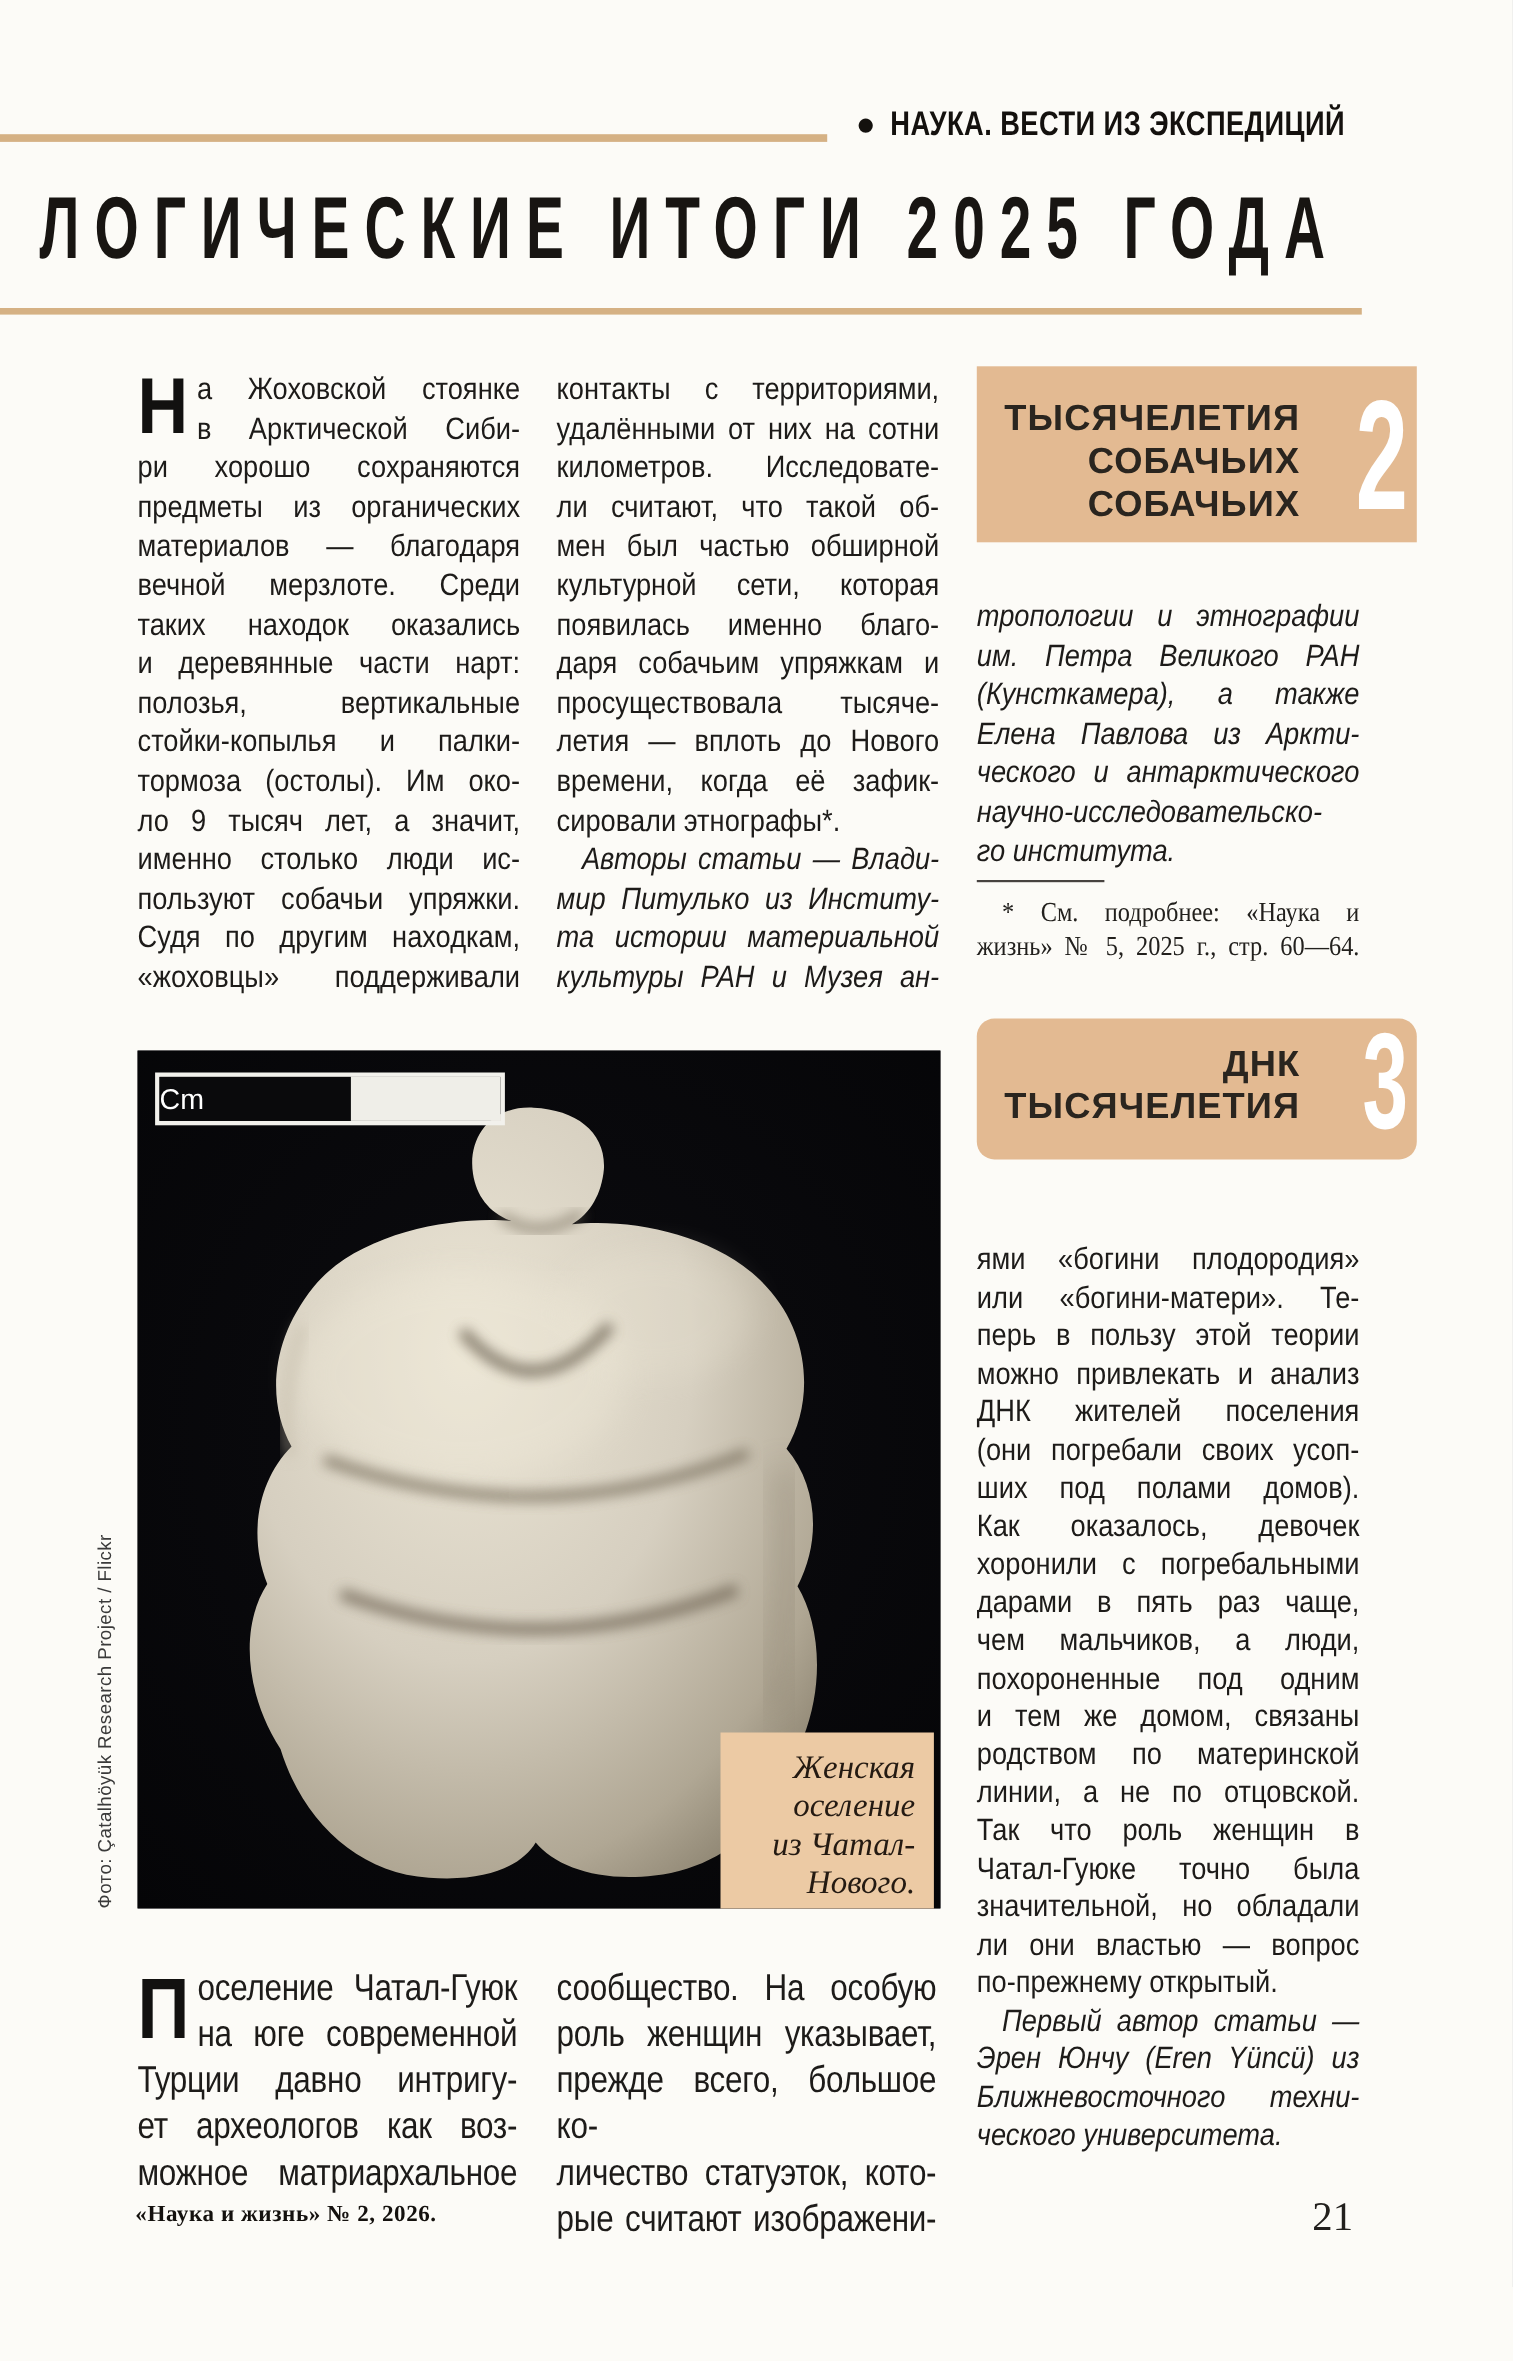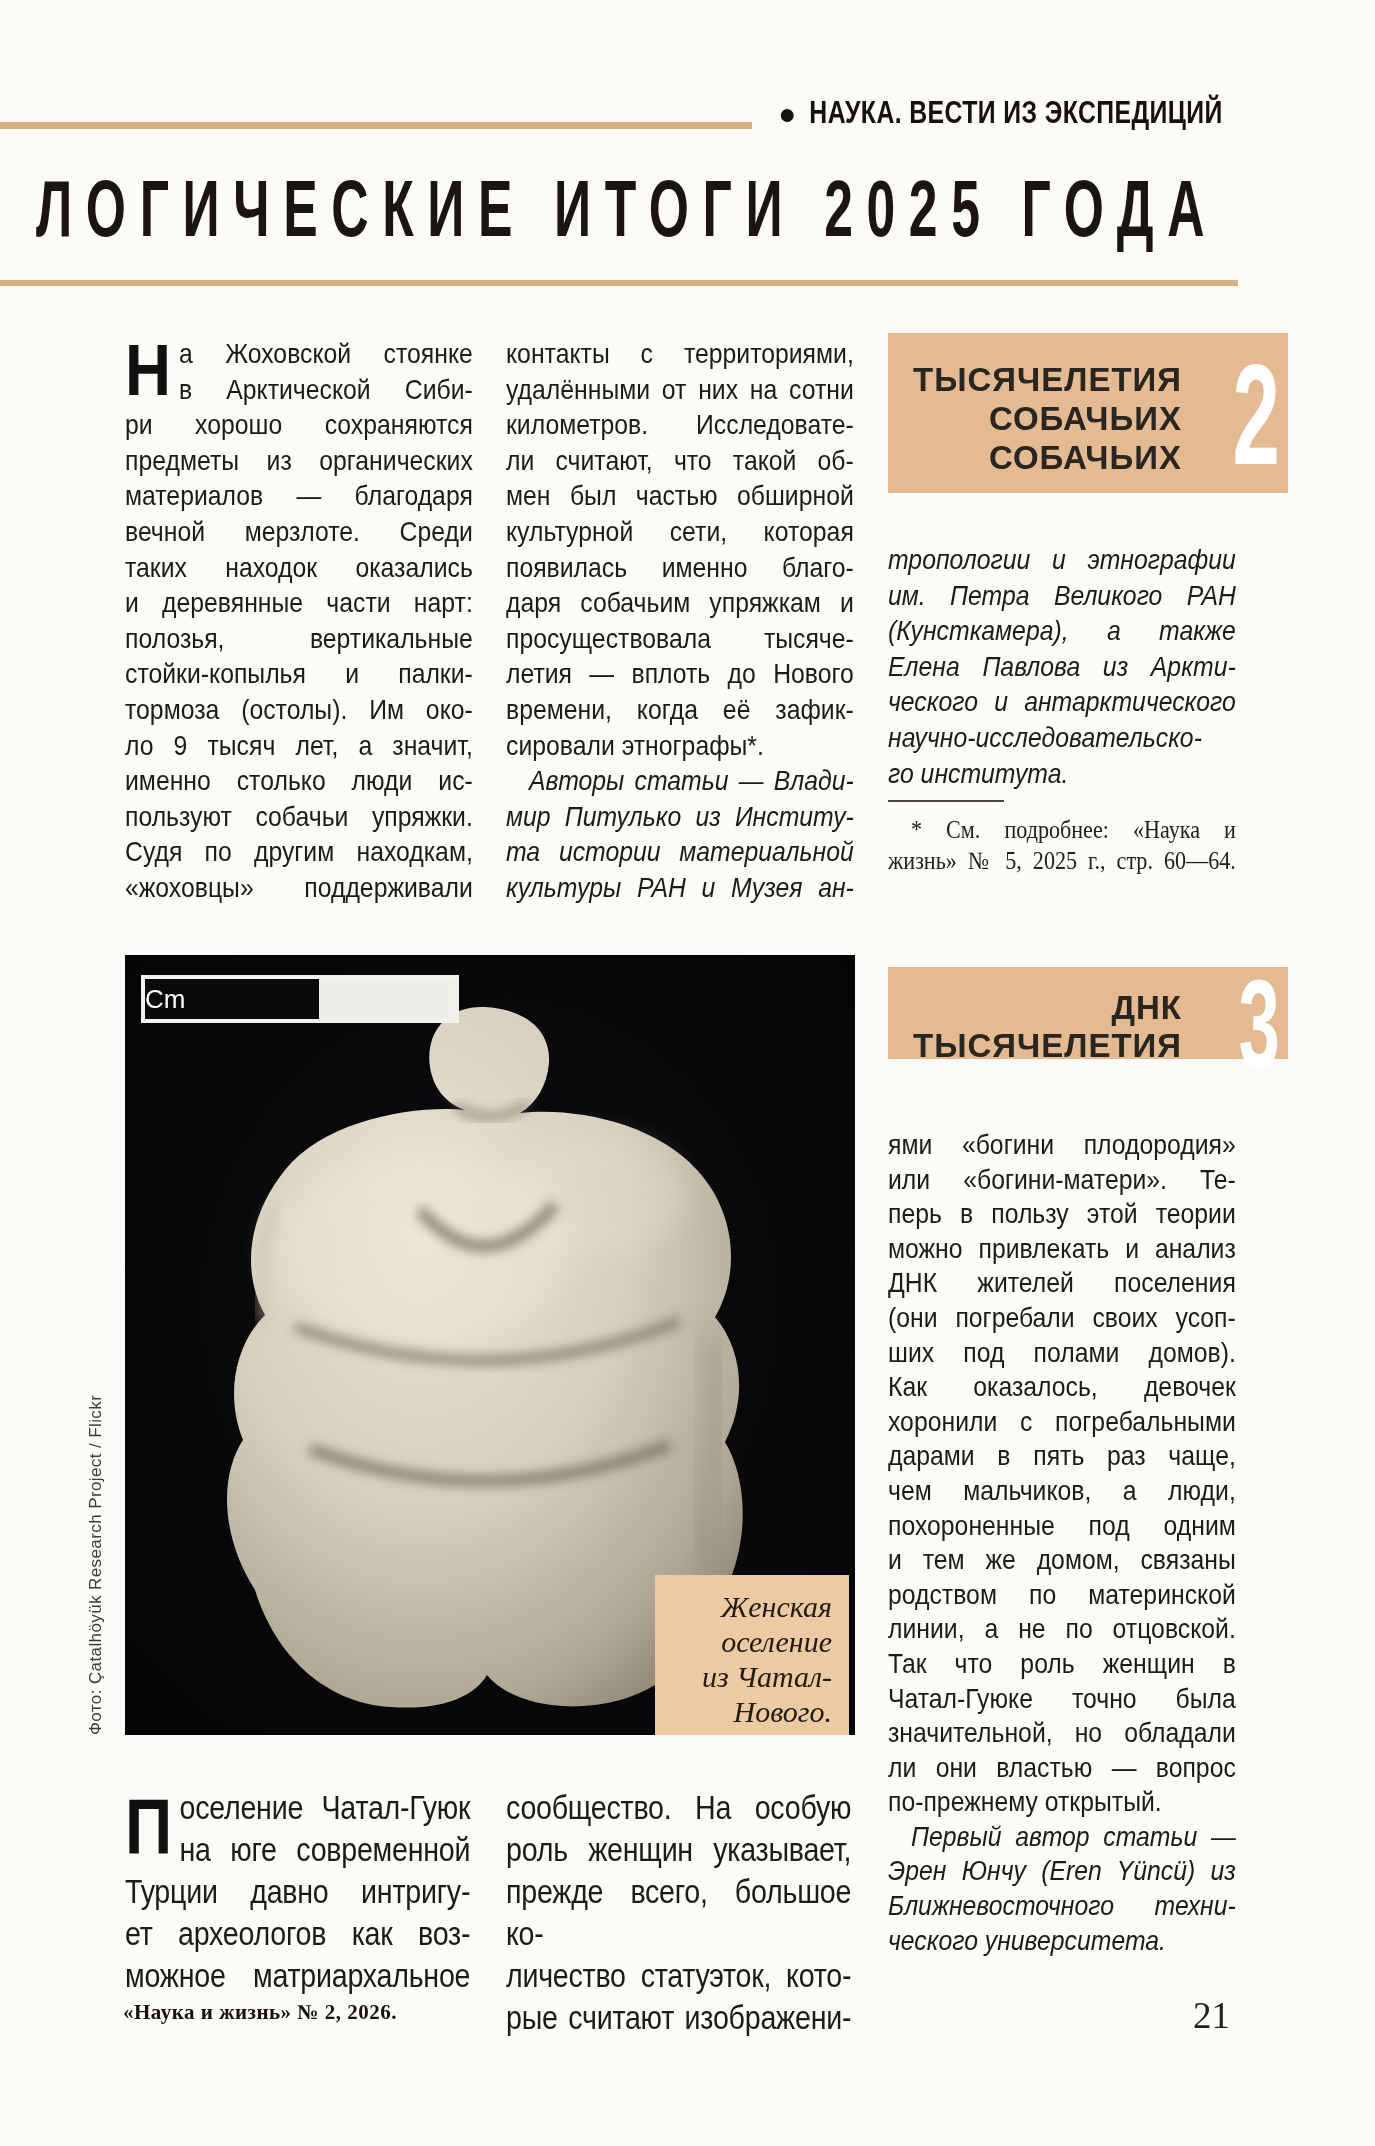--- a/index.html
+++ b/index.html
@@ -35,21 +35,21 @@
   .col1 { left:125px; top:336px; }
   .col2 { left:506px; top:336px; }
   .col3a { left:888px; top:542px; font-style:italic; }
   .auth { font-style:italic; }
   .dropcap { float:left; font-weight:bold; font-size:72px; line-height:63px;
              margin:3px 9px 0 0; color:#121110; }
 
   
   .num-box { left:888px; width:400px; background:#e3ba92; }
   .box2 { top:333px; height:160px; }
-  .box3 { top:967px; height:92px; }
+  .box3 { top:926px; height:128px;border-radius:16px; }
   .box-label { position:absolute; right:106px; font-weight:bold; font-size:33px;
                line-height:39px; letter-spacing:1px; color:#2a251f; }
   .box2 .box-label { top:27px; }
   .box3 .box-label { top:22px; line-height:38px; }
   .box-label .ln { text-align:right; text-align-last:right; }
   .box-number { position:absolute; right:8px; font-weight:bold; color:#ffffff;
                 transform:scaleX(0.60); transform-origin:right top; }
   .box2 .box-number { top:16px; font-size:142px; line-height:132px; }
   .box3 .box-number { top:0px;  font-size:124px; line-height:114px; }
 

